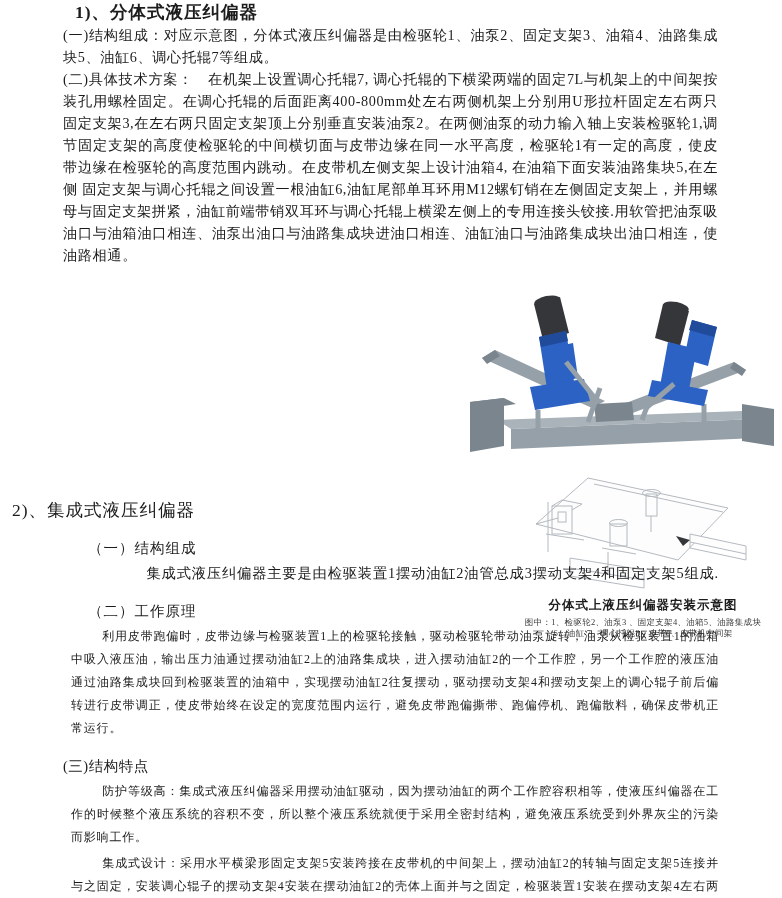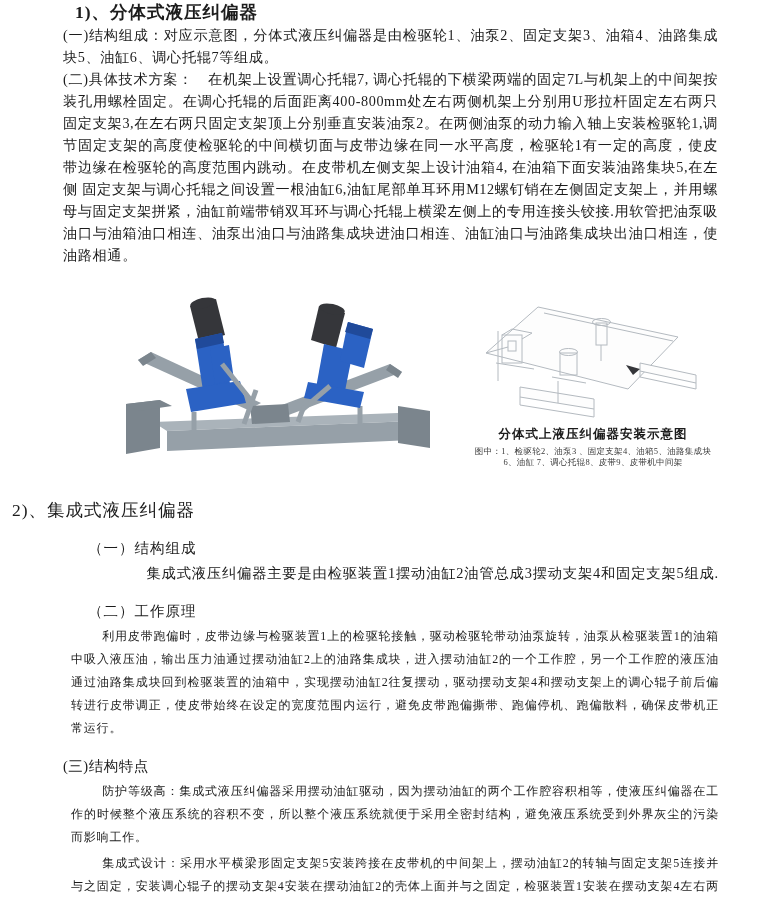--- a/index.html
+++ b/index.html
@@ -14,22 +14,22 @@
     font-size:17.5px;font-weight:bold;letter-spacing:1px;
     margin:0 0 0 75px;padding-top:0;line-height:24px;
   }
   .body-text{
     margin:0 64px 0 63px;
     font-size:14.2px;line-height:22px;
     text-align:justify;letter-spacing:0.6px;
   }
   .body-text p{margin:0;}
   .figure-row{
-    display:flex;align-items:center;
-    margin:26px 0 0 98px;height:186px;
+    display:flex;align-items:flex-end;
+    margin:26px 0 0 98px;height:186px;flex-direction:column;
   }
   .photo-wrap{width:340px;height:182px;flex:0 0 auto;}
   .diagram-col{
     width:278px;margin-left:16px;flex:0 0 auto;
     display:flex;flex-direction:column;align-items:center;
   }
   .caption-title{
     font-size:12.5px;font-weight:bold;letter-spacing:1px;
     margin-top:5px;text-align:center;
   }

